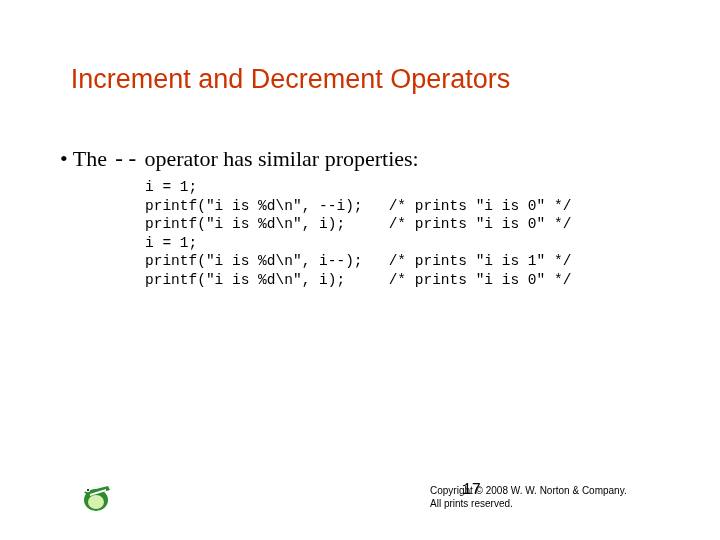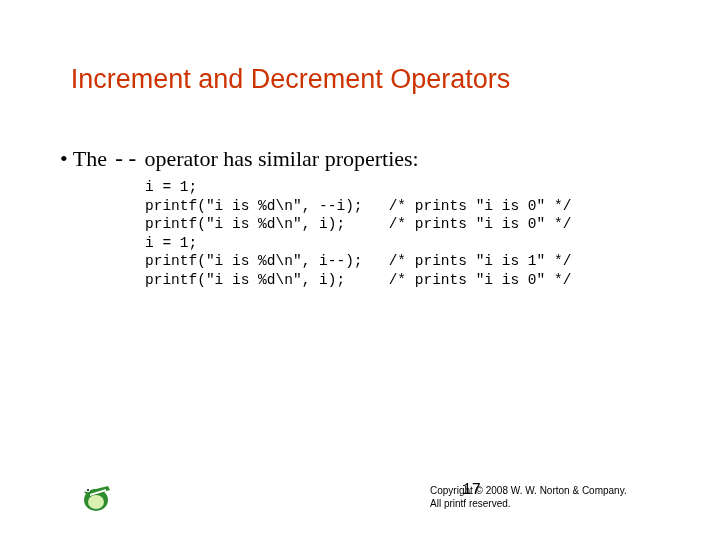--- a/index.html
+++ b/index.html
@@ -108,16 +108,16 @@
     <circle cx="10" cy="18" r="2.2" fill="#fff"></circle>
     <circle cx="10" cy="18" r="1" fill="#000"></circle>
     <path d="M12 22 L28 17 L28 19 L12 24 Z" fill="#fff"></path>
   </svg>
 
 
   <div class="page-num">17</div>
 
   <div class="footer-right">
     <div>Copyright © 2008 W. W. Norton &amp; Company.</div>
-    <div>All printf reserved.</div>
+    <div>All prints reserved.</div>
   </div>
 
 </div>
 
 </body></html>

